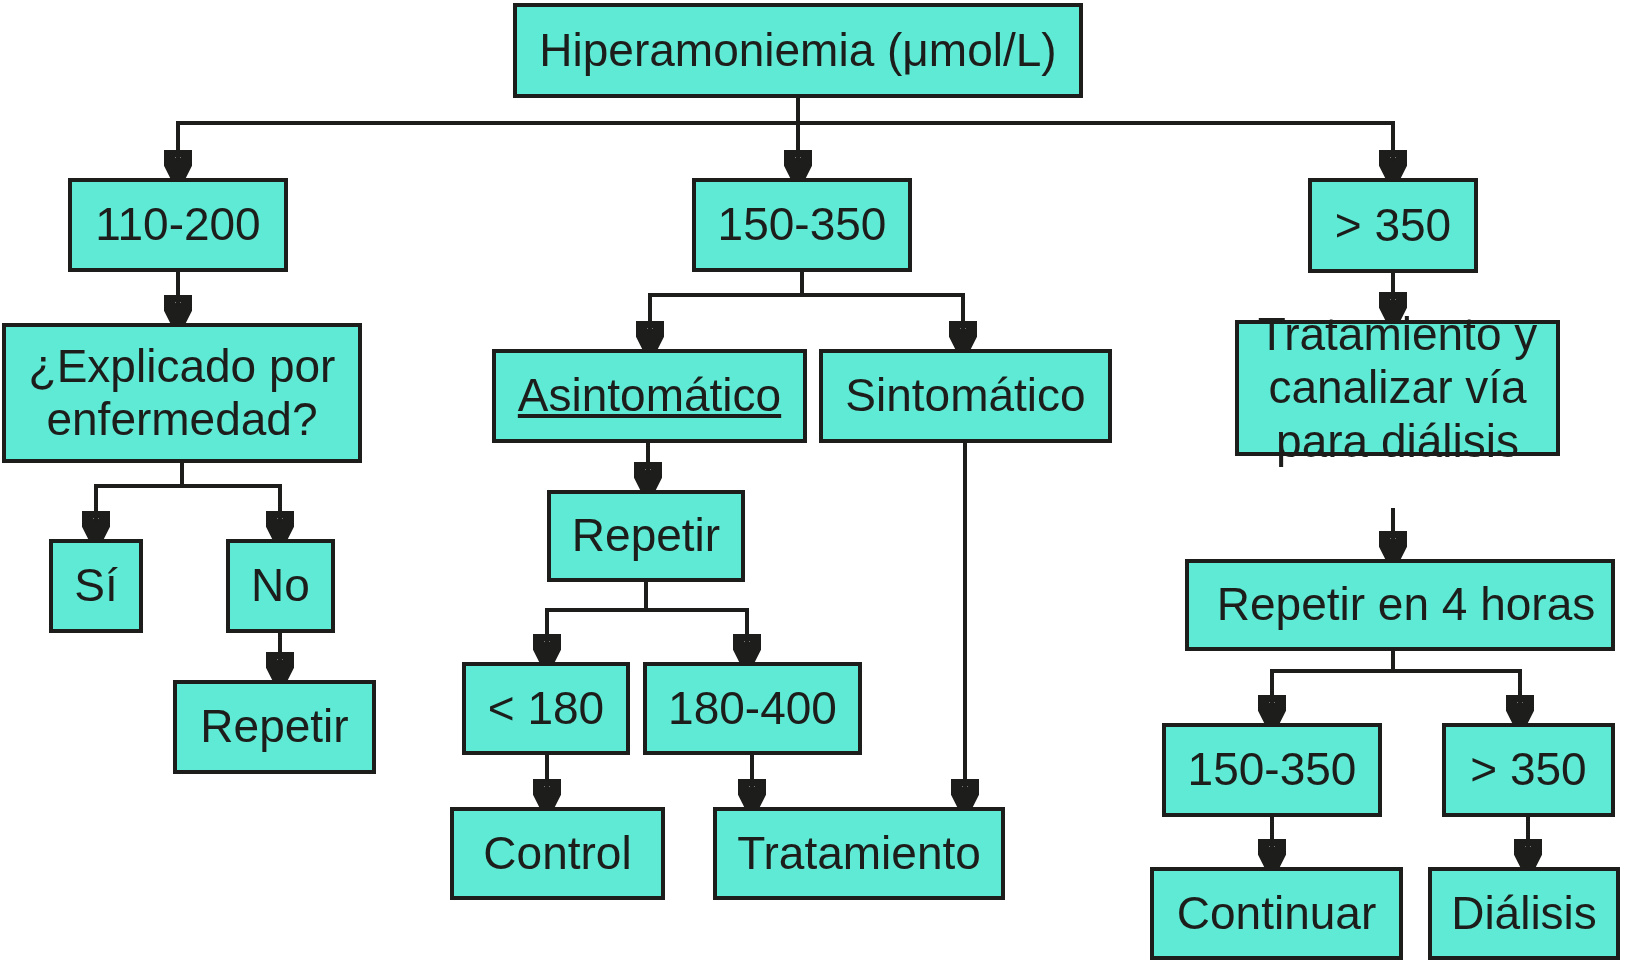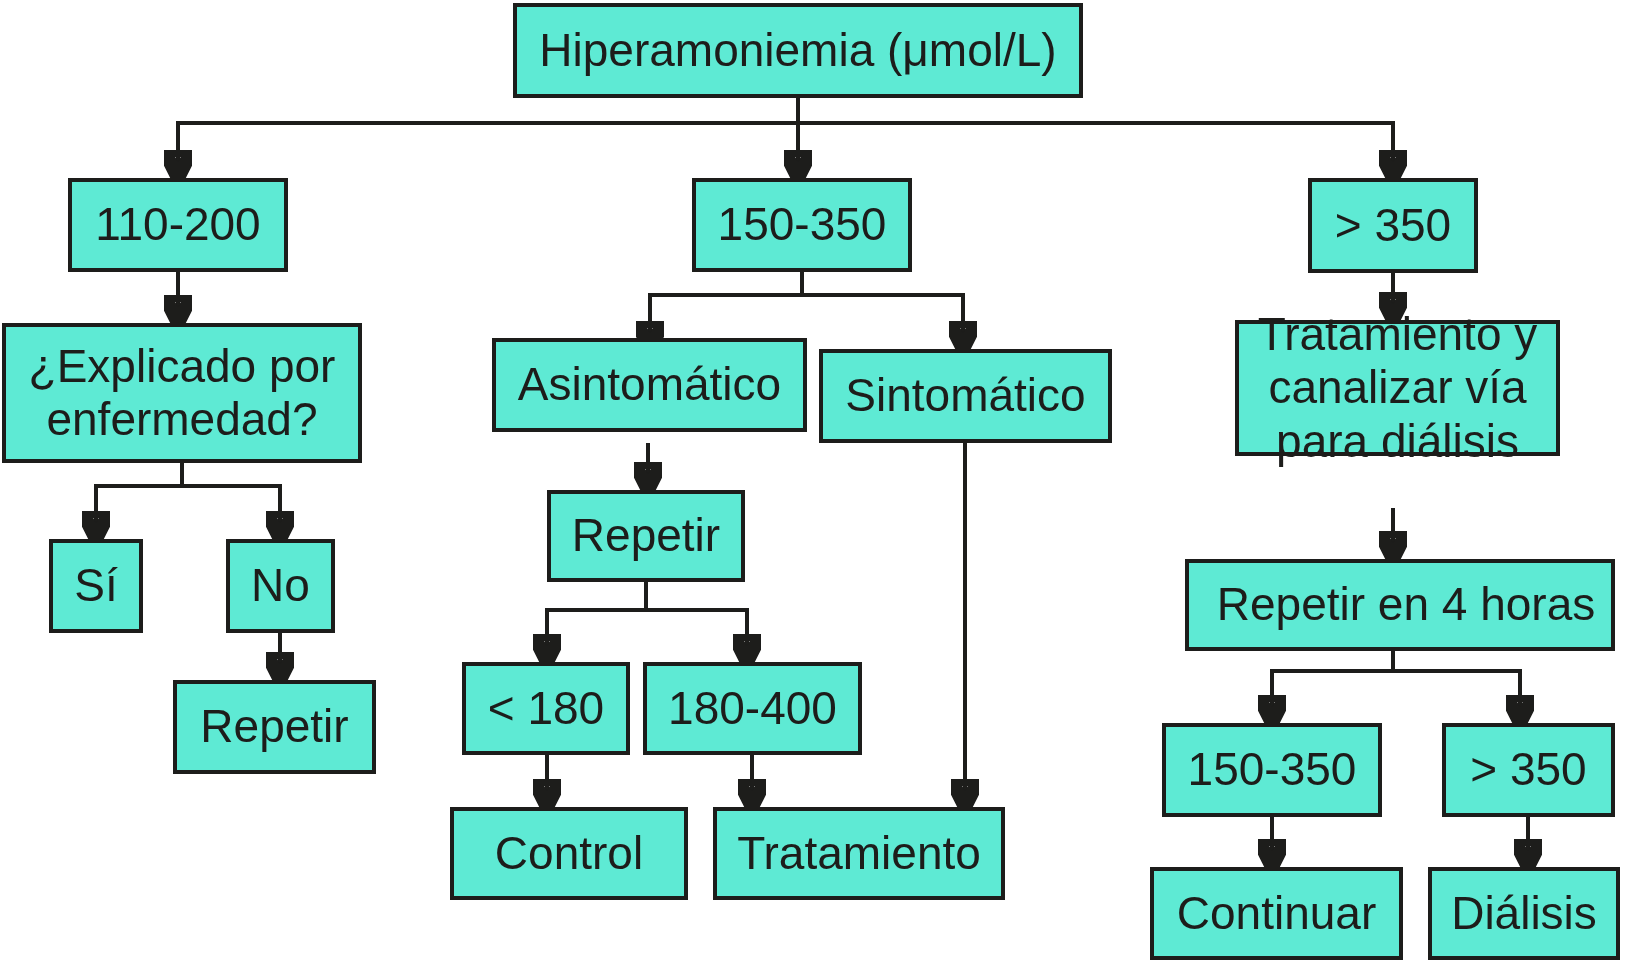--- a/index.html
+++ b/index.html
@@ -143,31 +143,31 @@
   <div class="node" style="left:1308px; top:178px; width:170px; height:95px;">&gt; 350</div>
 
   <div class="node wrap" style="left:2px; top:323px; width:360px; height:140px;">¿Explicado por enfermedad?</div>
 
   <div class="node" style="left:49px; top:539px; width:94px; height:94px;">Sí</div>
 
   <div class="node" style="left:226px; top:539px; width:109px; height:94px;">No</div>
 
   <div class="node" style="left:173px; top:680px; width:203px; height:94px;">Repetir</div>
 
-  <div class="node" style="left:492px; top:338px; width:315px; height:94px;">Asintomático</div>
+  <div class="node" style="left:492px; top:349px; width:315px; height:94px;text-decoration:underline;">Asintomático</div>
 
   <div class="node" style="left:819px; top:349px; width:293px; height:94px;">Sintomático</div>
 
   <div class="node" style="left:547px; top:490px; width:198px; height:92px;">Repetir</div>
 
   <div class="node" style="left:462px; top:662px; width:168px; height:93px;">&lt; 180</div>
 
   <div class="node" style="left:643px; top:662px; width:219px; height:93px;">180-400</div>
 
-  <div class="node" style="left:450px; top:807px; width:238px; height:93px;">Control</div>
+  <div class="node" style="left:450px; top:807px; width:215px; height:93px;">Control</div>
 
   <div class="node" style="left:713px; top:807px; width:292px; height:93px;">Tratamiento</div>
 
   <div class="node wrap" style="left:1235px; top:320px; width:325px; height:136px;">Tratamiento y canalizar vía para diálisis</div>
 
   <div class="node" style="left:1185px; top:559px; width:430px; height:92px;padding-left:18px;">Repetir en 4 horas</div>
 
   <div class="node" style="left:1162px; top:723px; width:220px; height:94px;">150-350</div>
 
   <div class="node" style="left:1442px; top:723px; width:173px; height:94px;">&gt; 350</div>

